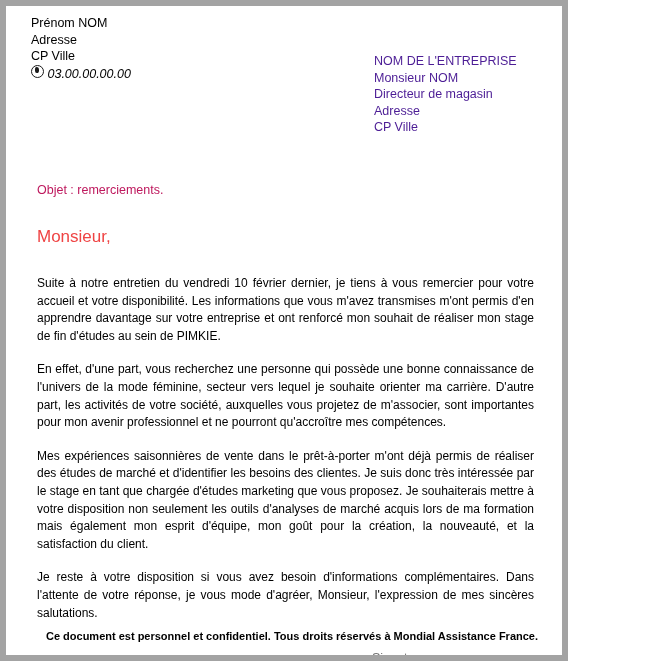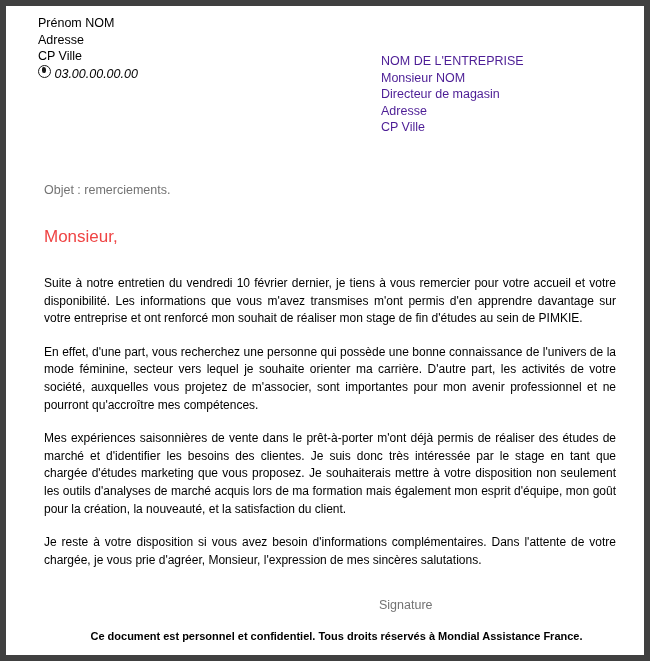--- a/index.html
+++ b/index.html
@@ -7,27 +7,26 @@
     margin: 0;
     padding: 0;
     background: #ffffff;
   }
   body {
     font-family: "Liberation Sans", sans-serif;
     -webkit-font-smoothing: antialiased;
   }
   .page {
     position: relative;
-    width: 650px;
+    width: 568px;
     height: 661px;
     box-sizing: border-box;
     background: #ffffff;
-    border: 6px solid #404040;
+    border: 6px solid #a3a3a3;
     overflow: hidden;
-    padding-left: 7px;
   }
   .sheet {
     position: relative;
     width: 100%;
     height: 100%;
     box-sizing: border-box;
     padding: 9px 24px 0 25px;
   }
 
   
@@ -85,21 +84,21 @@
     display: block;
     margin-top: 17px;
     padding-left: 6px;
   }
 
   
   .subject {
     margin: 17px 0 0 6px;
     font-size: 12.5px;
     line-height: 16px;
-    color: #737373;
+    color: #be185d;
   }
   .salutation {
     margin: 31px 0 0 6px;
     font-size: 17px;
     line-height: 16px;
     color: #ef4444;
   }
 
   
   .body-text {
@@ -171,21 +170,21 @@
     </div>
 
     <div class="subject">Objet : remerciements.</div>
 
     <div class="salutation">Monsieur,</div>
 
     <div class="body-text">
       <p>Suite à notre entretien du vendredi 10 février dernier, je tiens à vous remercier pour votre accueil et votre disponibilité. Les informations que vous m'avez transmises m'ont permis d'en apprendre davantage sur votre entreprise et ont renforcé mon souhait de réaliser mon stage de fin d'études au sein de PIMKIE.</p>
       <p>En effet, d'une part, vous recherchez une personne qui possède une bonne connaissance de l'univers de la mode féminine, secteur vers lequel je souhaite orienter ma carrière. D'autre part, les activités de votre société, auxquelles vous projetez de m'associer, sont importantes pour mon avenir professionnel et ne pourront qu'accroître mes compétences.</p>
       <p>Mes expériences saisonnières de vente dans le prêt-à-porter m'ont déjà permis de réaliser des études de marché et d'identifier les besoins des clientes. Je suis donc très intéressée par le stage en tant que chargée d'études marketing que vous proposez. Je souhaiterais mettre à votre disposition non seulement les outils d'analyses de marché acquis lors de ma formation mais également mon esprit d'équipe, mon goût pour la création, la nouveauté, et la satisfaction du client.</p>
-      <p>Je reste à votre disposition si vous avez besoin d'informations complémentaires. Dans l'attente de votre chargée, je vous prie d'agréer, Monsieur, l'expression de mes sincères salutations.</p>
+      <p>Je reste à votre disposition si vous avez besoin d'informations complémentaires. Dans l'attente de votre réponse, je vous mode d'agréer, Monsieur, l'expression de mes sincères salutations.</p>
     </div>
 
     <div class="signature">Signature</div>
 
     <div class="footer">Ce document est personnel et confidentiel. Tous droits réservés à Mondial Assistance France.</div>
 
   </div>
 </div>
 
 </body></html>

